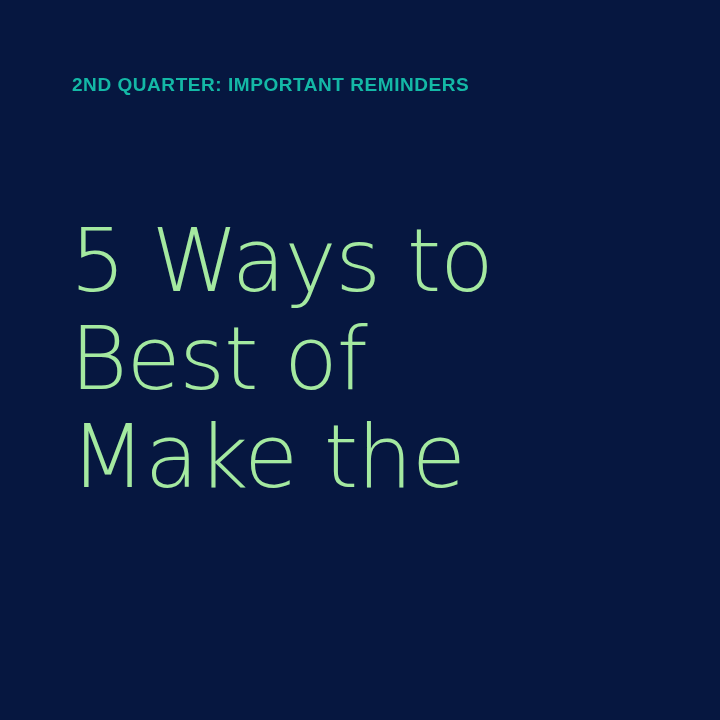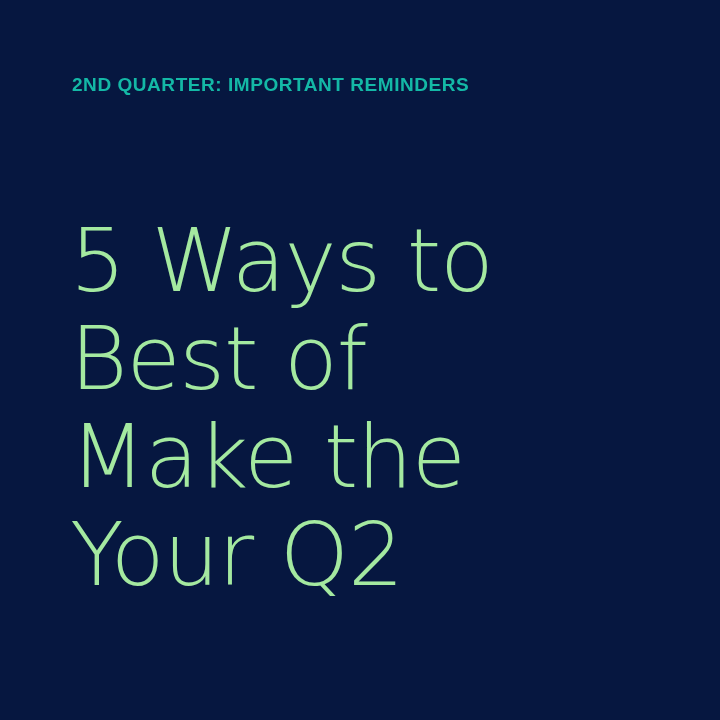--- a/index.html
+++ b/index.html
@@ -67,16 +67,15 @@
 <body>
 
 <div id="card">
 
   <div id="eyebrow">2ND QUARTER: IMPORTANT REMINDERS</div>
 
   <div id="headline">
     <span class="hl-line">5 Ways to</span>
     <span class="hl-line">Best of</span>
     <span class="hl-line">Make the</span>
-    <span class="hl-line">Your Q2</span>
   </div>
 
 </div>
 
 </body></html>

